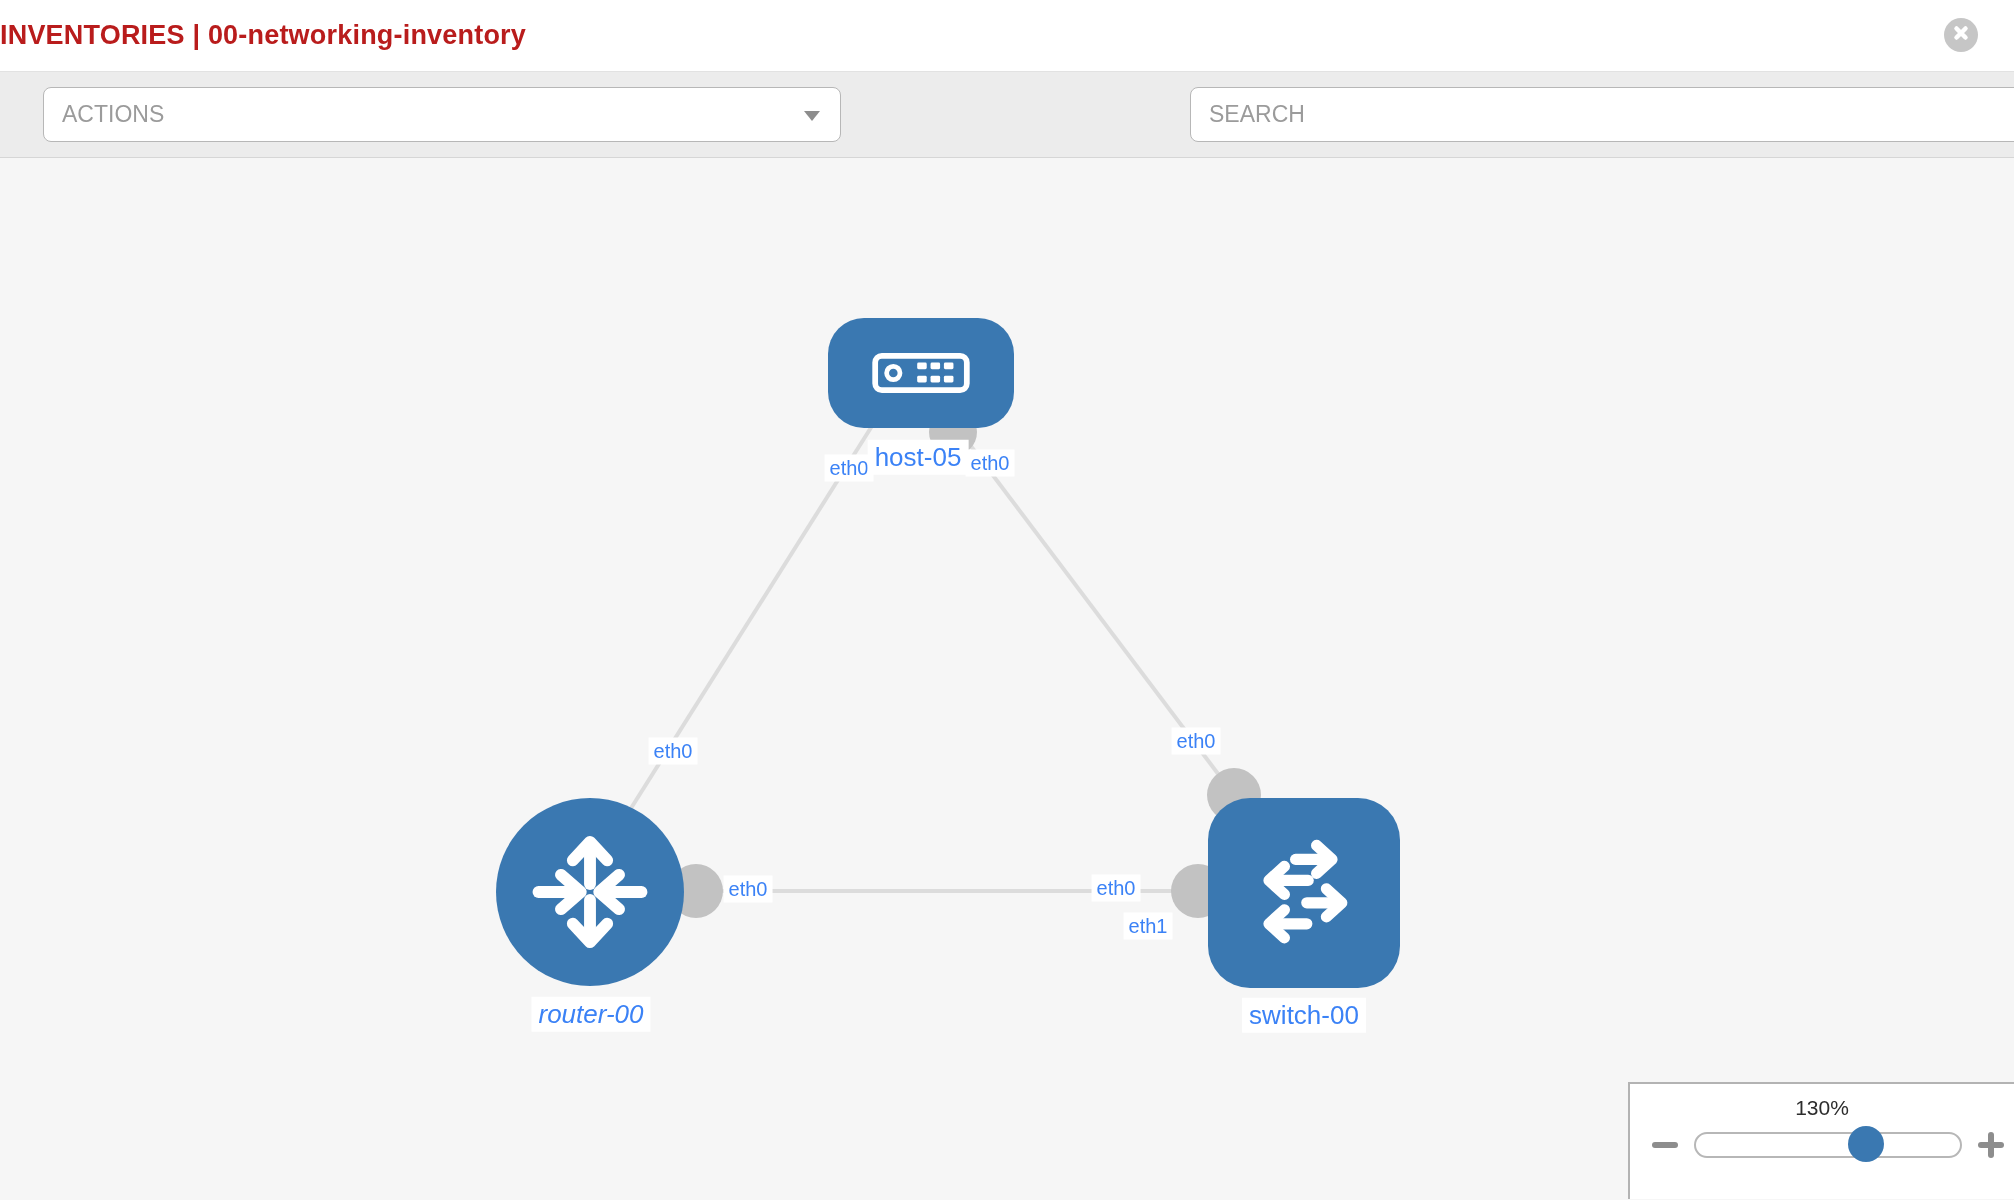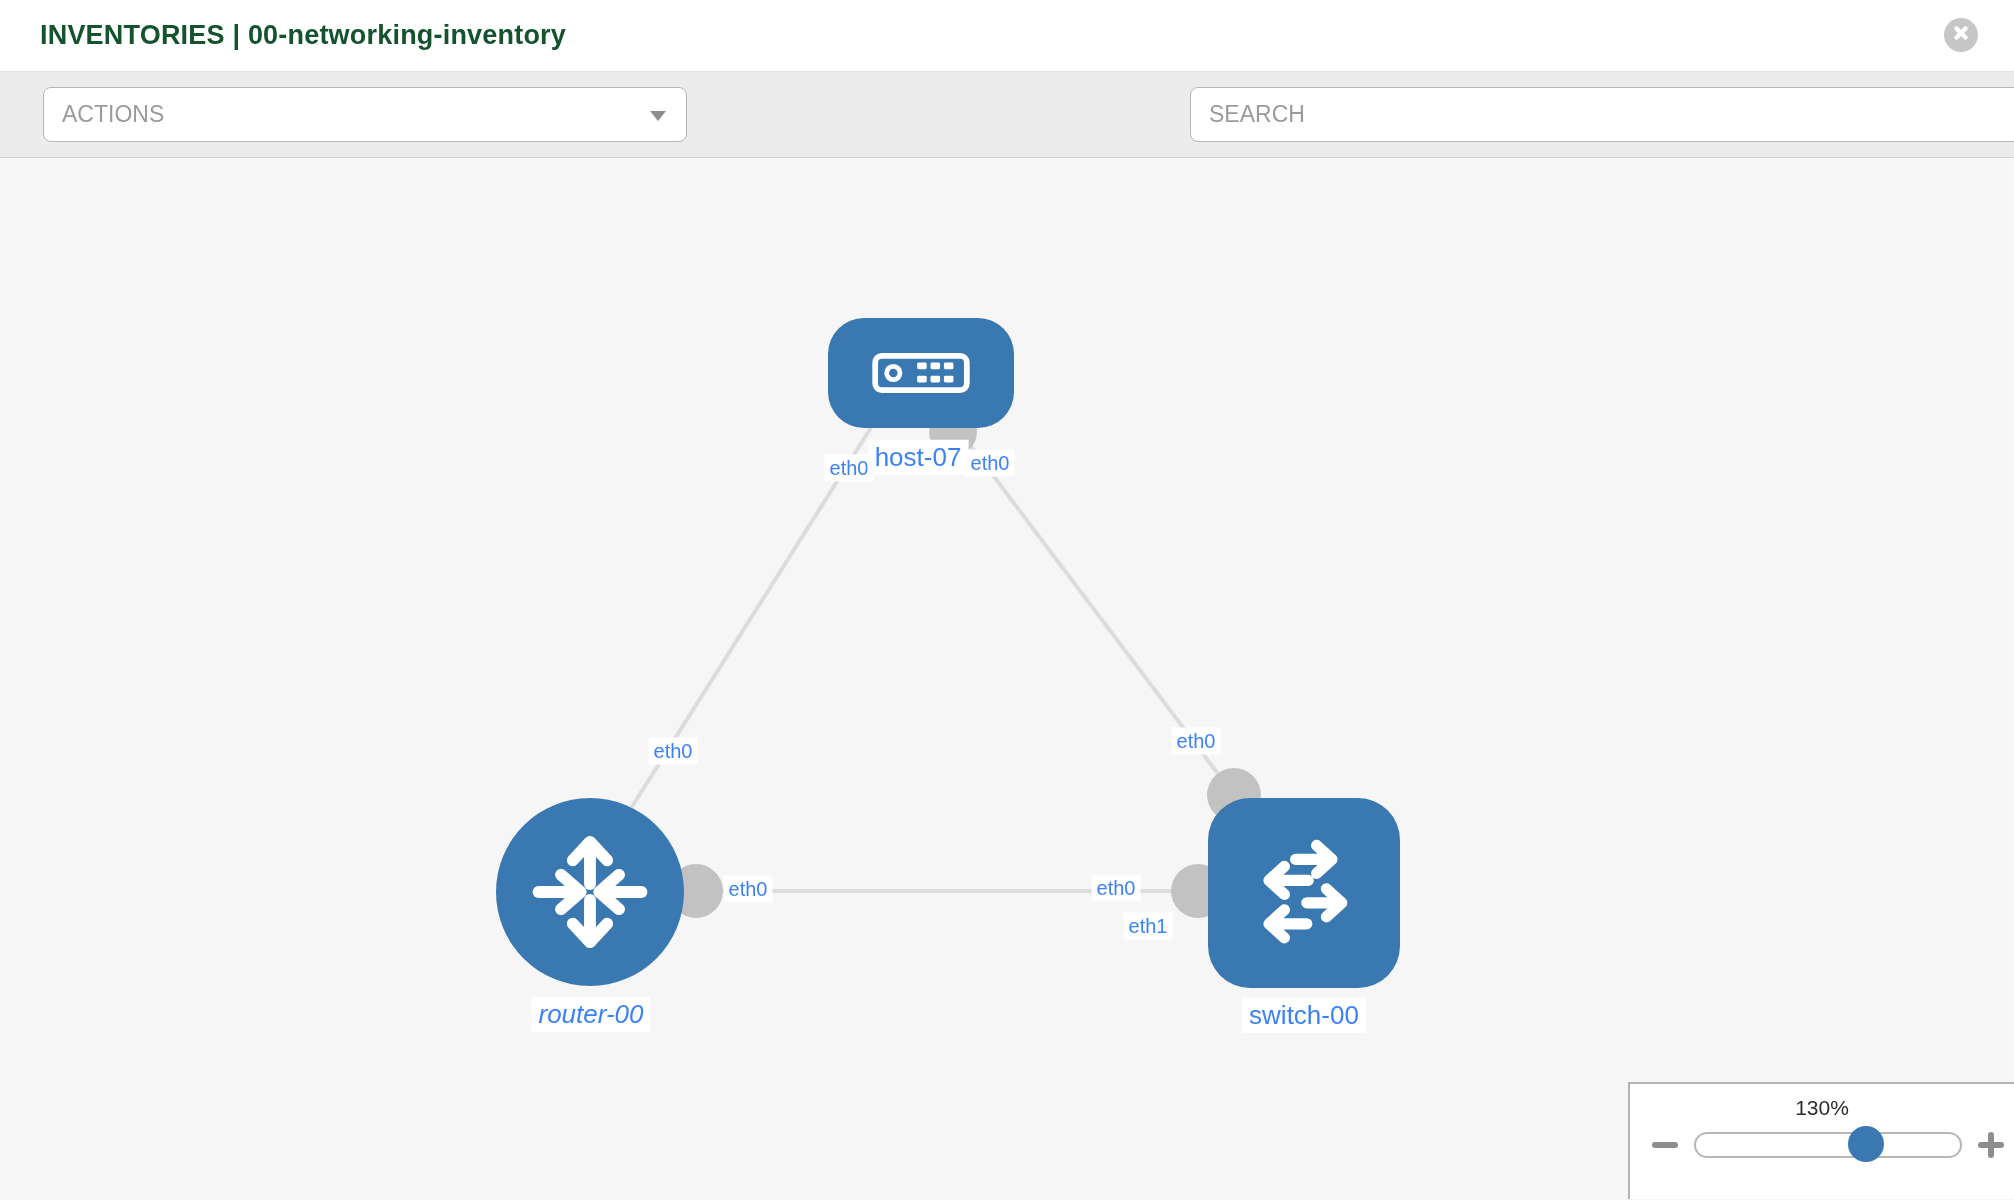--- a/index.html
+++ b/index.html
@@ -8,21 +8,21 @@
     font-family:"Liberation Sans","DejaVu Sans",sans-serif;
     background:#ffffff;
   }
   
   .header{
     position:absolute;left:0;top:0;width:2014px;height:71px;
     background:#ffffff;border-bottom:1px solid #e2e2e2;
     display:flex;align-items:center;
   }
   .header-title{
-    margin-left:40px;font-size:27px;font-weight:bold;color:#14532d;letter-spacing:.2px;
+    font-size:27px;font-weight:bold;color:#b91c1c;letter-spacing:.2px;
   }
   .close-btn{
     position:absolute;right:36px;top:18px;width:34px;height:34px;border-radius:50%;
     background:#c6c6c6;display:flex;align-items:center;justify-content:center;cursor:pointer;
   }
   
   .toolbar{
     position:absolute;left:0;top:72px;width:2014px;height:85px;
     background:#ececec;border-bottom:1px solid #d6d6d6;
   }
@@ -30,21 +30,21 @@
     position:absolute;top:15px;height:55px;background:#ffffff;
     border:1px solid #b7b7b7;border-radius:8px;display:flex;align-items:center;
     box-sizing:border-box;cursor:pointer;
   }
   .dropdown .dd-label{font-size:23px;color:#9b9b9b;margin-left:18px;}
   .caret{
     position:absolute;right:20px;top:50%;margin-top:-4px;width:0;height:0;
     border-left:8px solid transparent;border-right:8px solid transparent;
     border-top:10px solid #8d8d8d;
   }
-  .dd-actions{left:43px;width:644px;}
+  .dd-actions{left:43px;width:798px;}
   .dd-search{left:1190px;width:876px;}
   .tool-icon{position:absolute;top:98px;width:36px;height:36px;cursor:pointer;}
   .tool-icon.wrench{left:1056px;}
   .tool-icon.key{left:1123px;}
   
   .canvas{
     position:absolute;left:0;top:158px;width:2014px;height:1042px;
     background:#f6f6f6;overflow:hidden;
   }
   .net-svg{position:absolute;left:0;top:0;}
@@ -191,21 +191,21 @@
       <path d="M53 41 L29 41"></path>
           <path d="M36 31 L25 41 L36 51"></path>
       <path d="M52 57 L73 57"></path>
           <path d="M66 47 L77 57 L66 67"></path>
       <path d="M52 72 L29 72"></path>
           <path d="M36 62 L25 72 L36 82"></path>
     </svg>
     </span>
   </div>
 
-  <div class="chip name z-over" style="left:918px;top:299px;">host-07</div>
+  <div class="chip name z-over" style="left:918px;top:299px;">host-05</div>
   <div class="chip name z-over" style="left:591px;top:856px;font-style:italic;">router-00</div>
   <div class="chip name z-over" style="left:1304px;top:857px;">switch-00</div>
 
   <div class="chip iface z-under" style="left:849px;top:310px;">eth0</div>
   <div class="chip iface z-under" style="left:990px;top:305px;">eth0</div>
   <div class="chip iface z-under" style="left:673px;top:593px;">eth0</div>
   <div class="chip iface z-under" style="left:748px;top:731px;">eth0</div>
   <div class="chip iface z-under" style="left:1196px;top:583px;">eth0</div>
 
   <div class="chip iface z-under" style="left:1116px;top:730px;">eth0</div>

